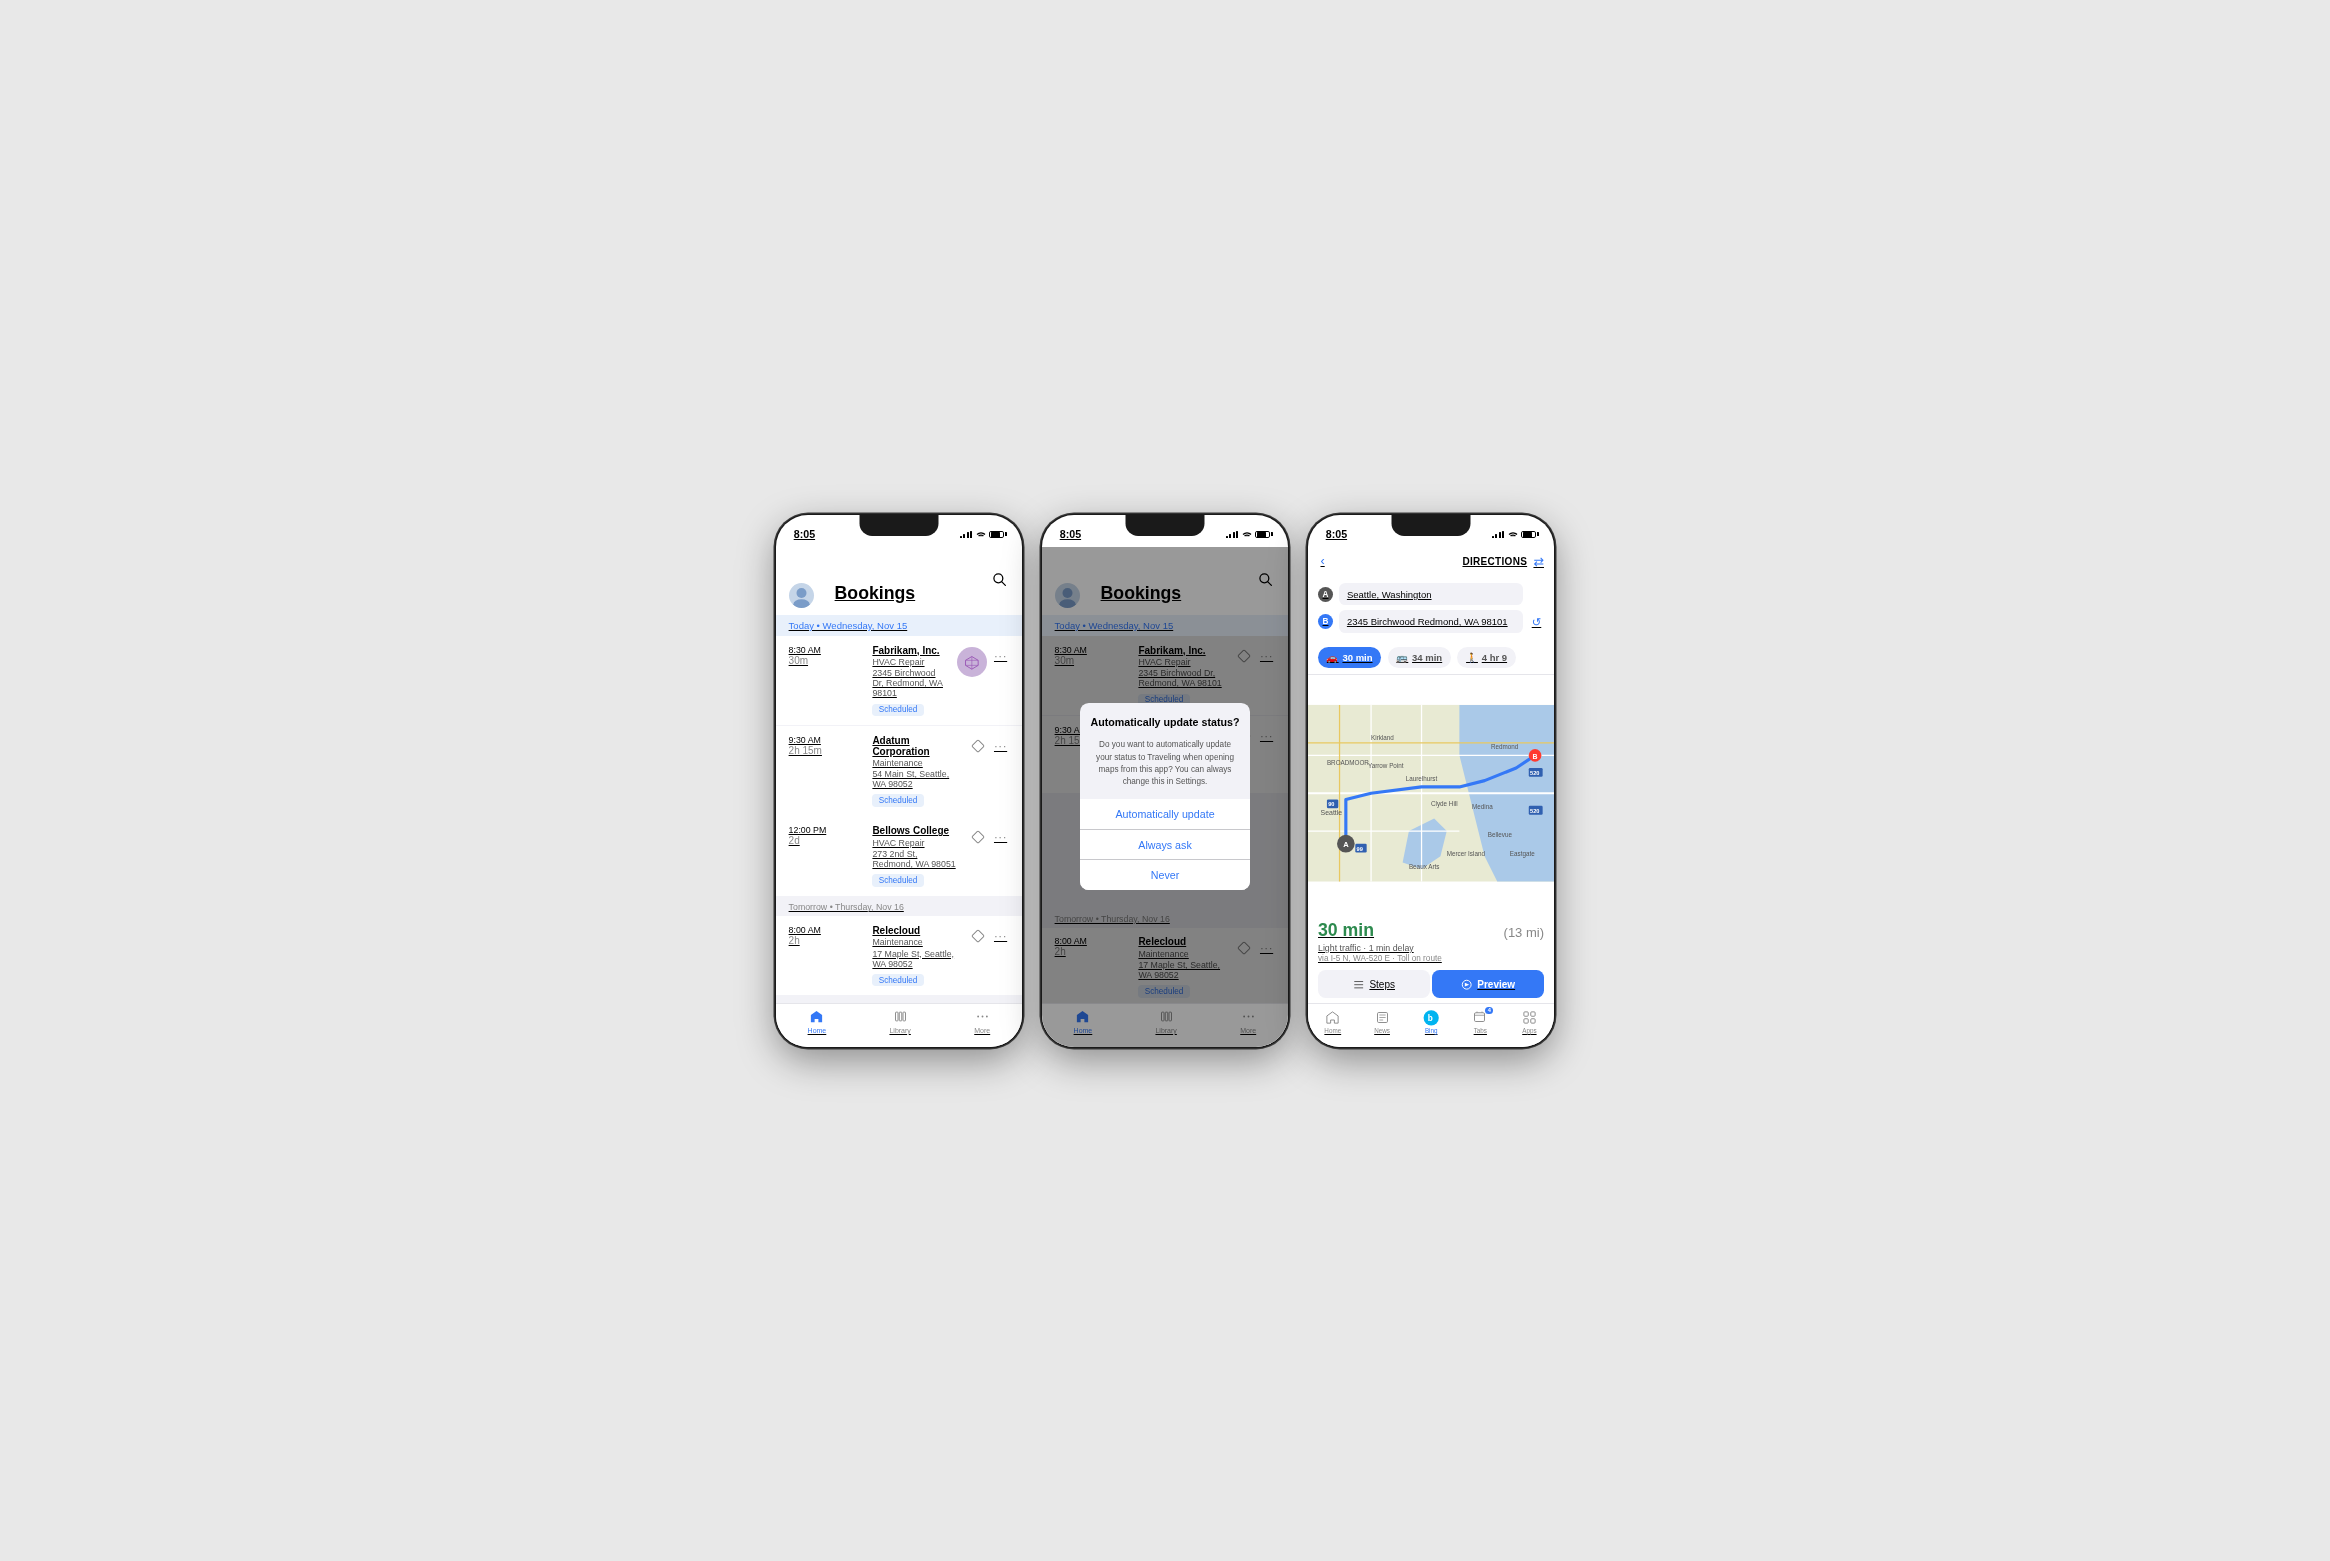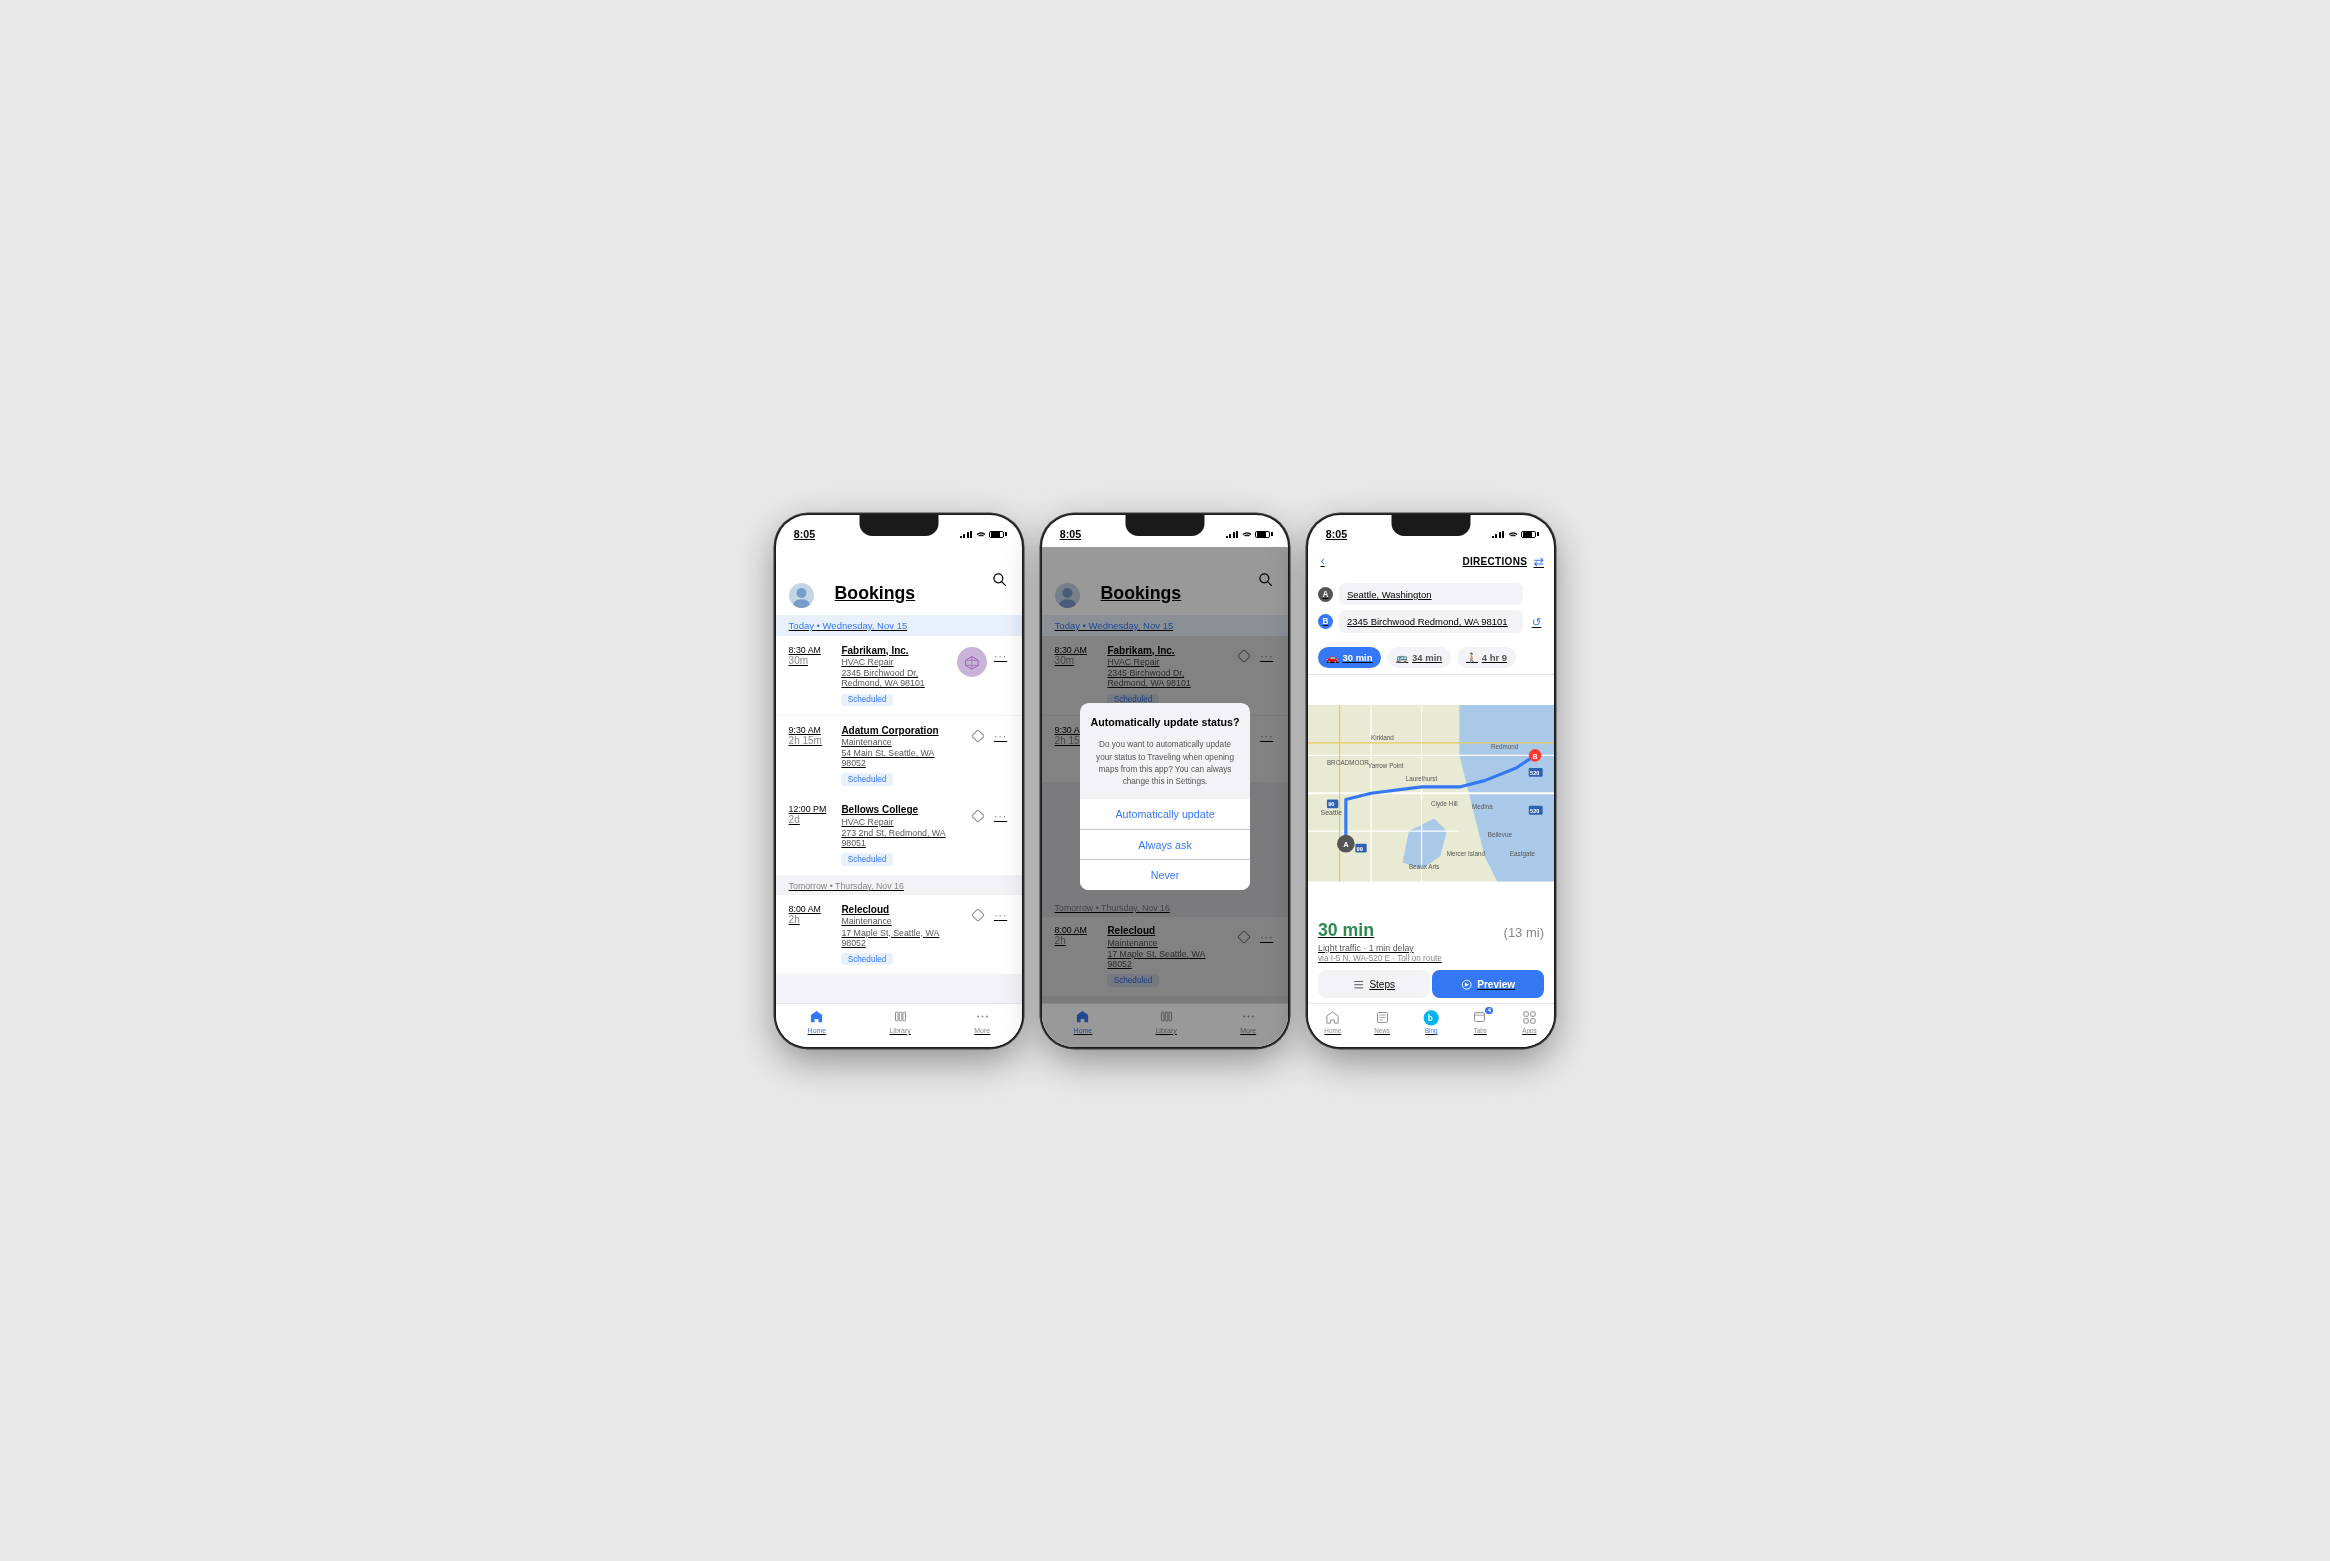--- a/index.html
+++ b/index.html
@@ -185,20 +185,21 @@
       font-size: 8.8px;
       font-weight: 500;
       color: #000;
     }
     .booking-duration {
       font-size: 10px;
       color: #888;
     }
     .booking-details {
       flex: 1;
+      margin-left: 31px;
     }
     .booking-company {
       font-size: 10px;
       font-weight: 600;
       color: #000;
       margin-bottom: 1.3px;
     }
     .booking-service {
       font-size: 8.8px;
       color: #555;

